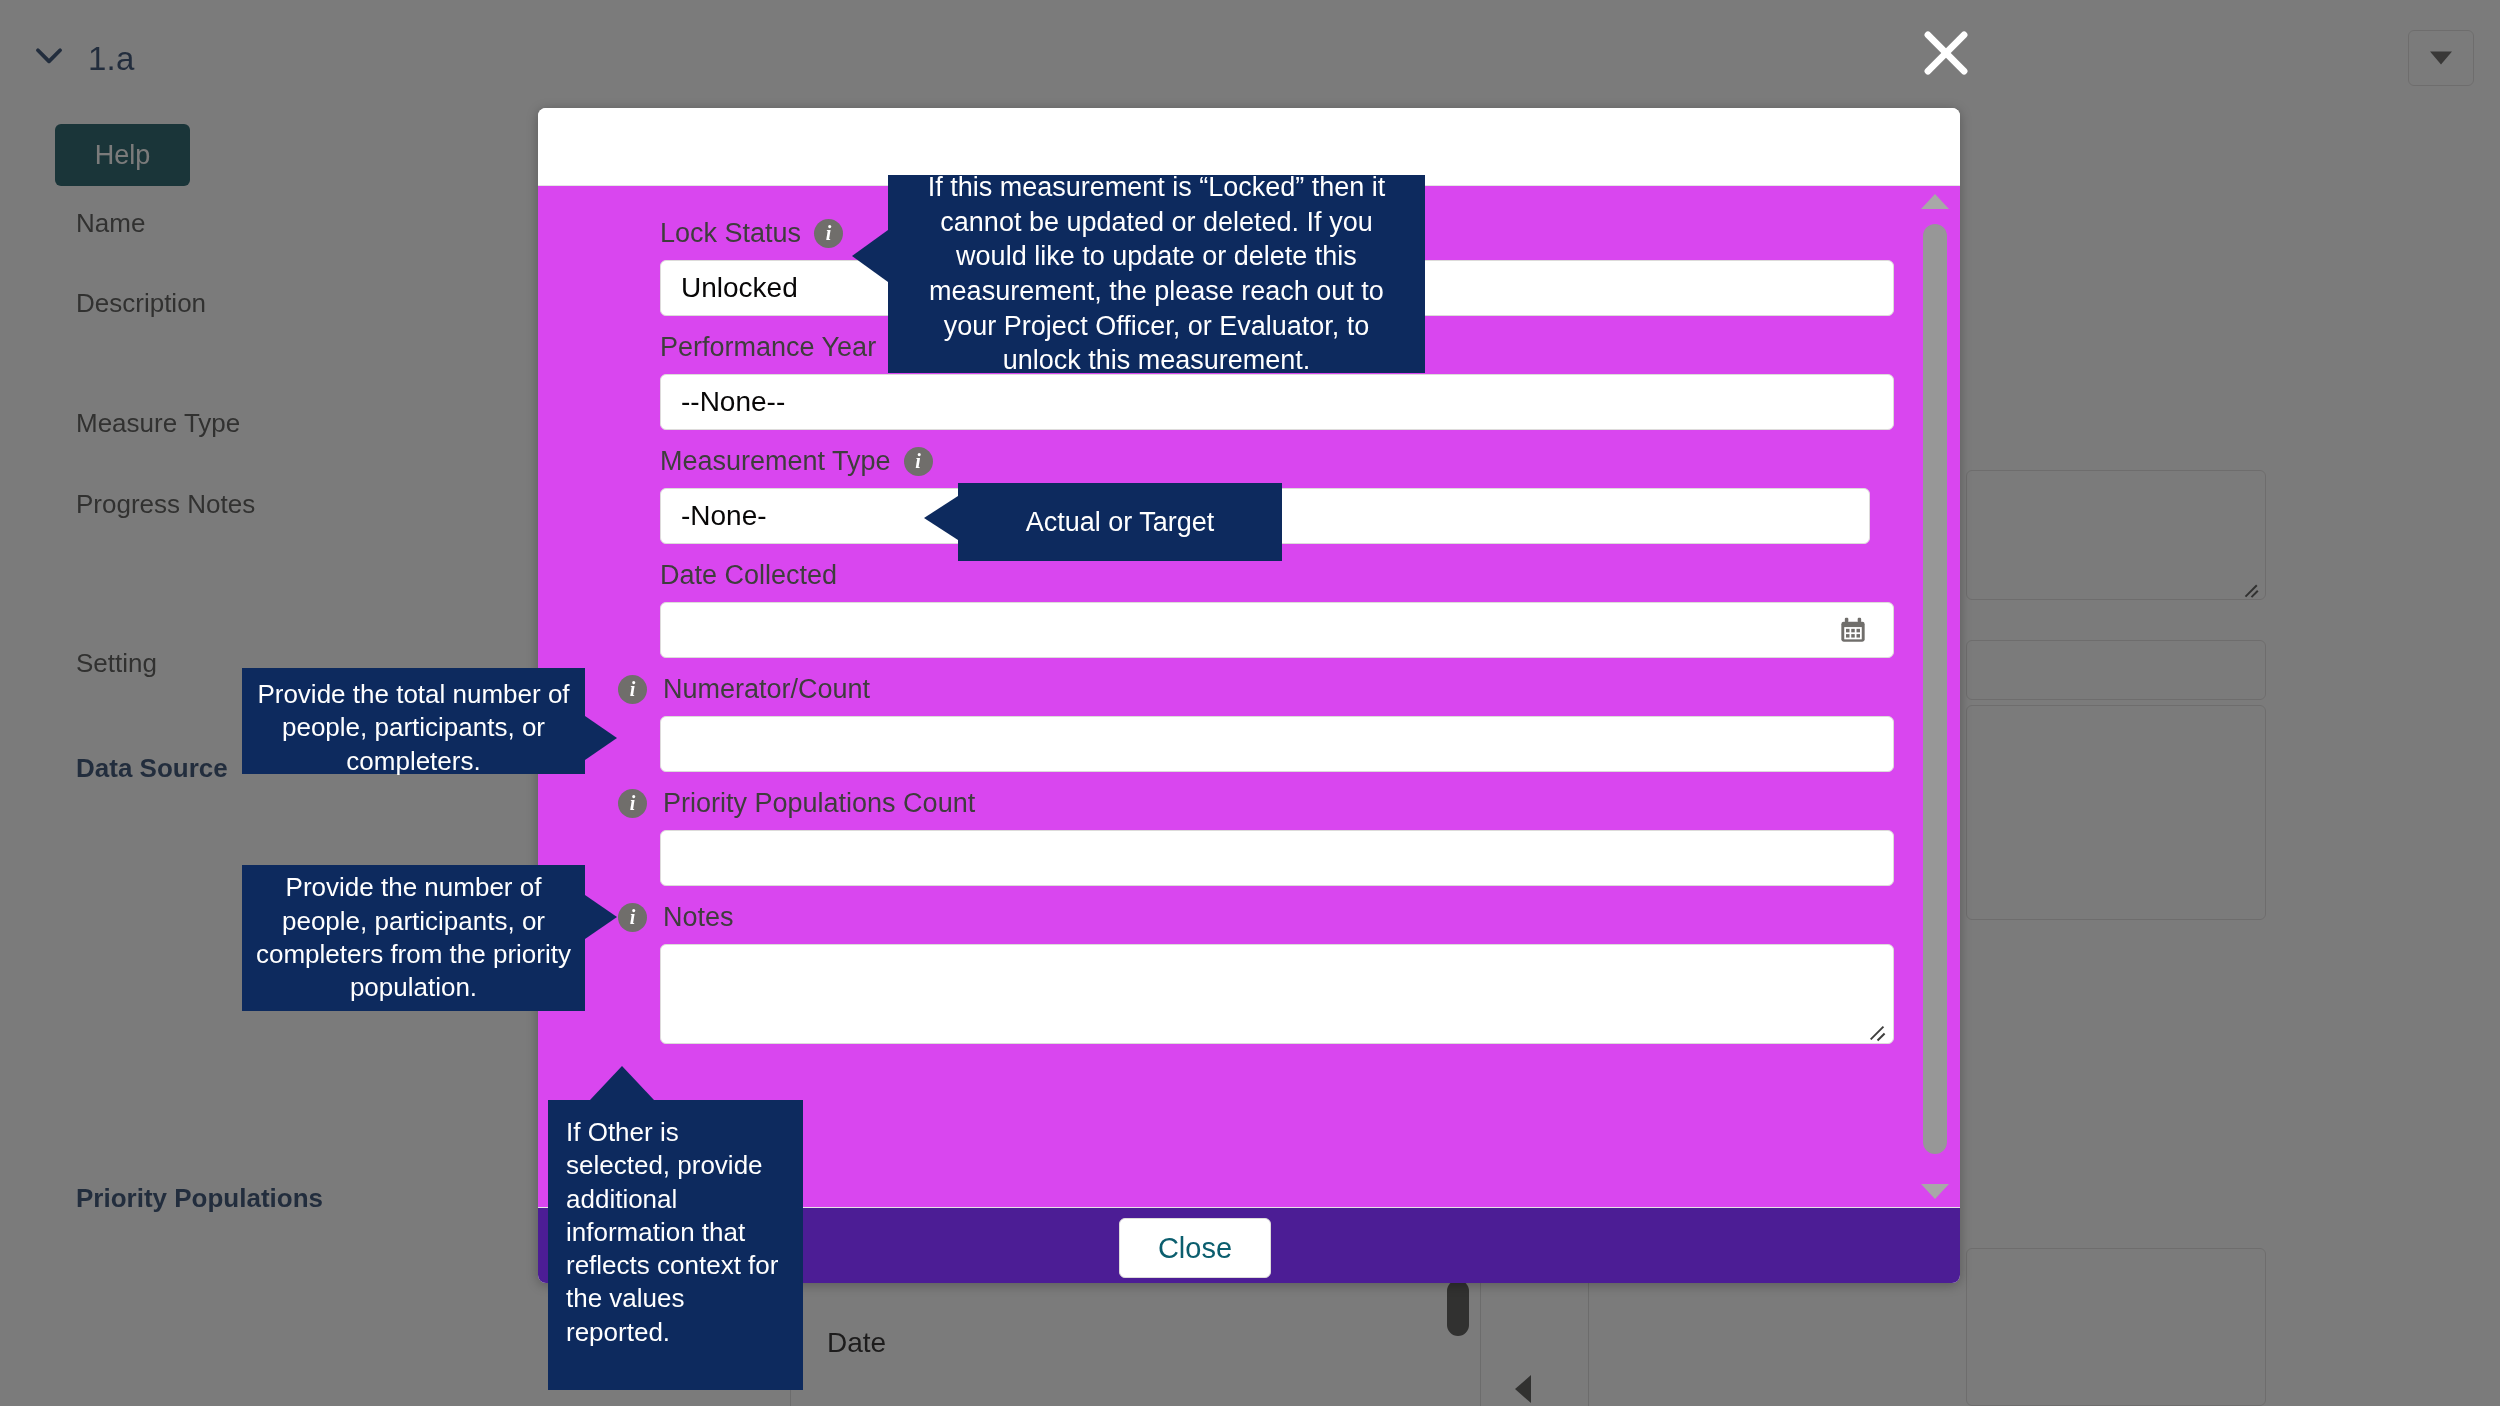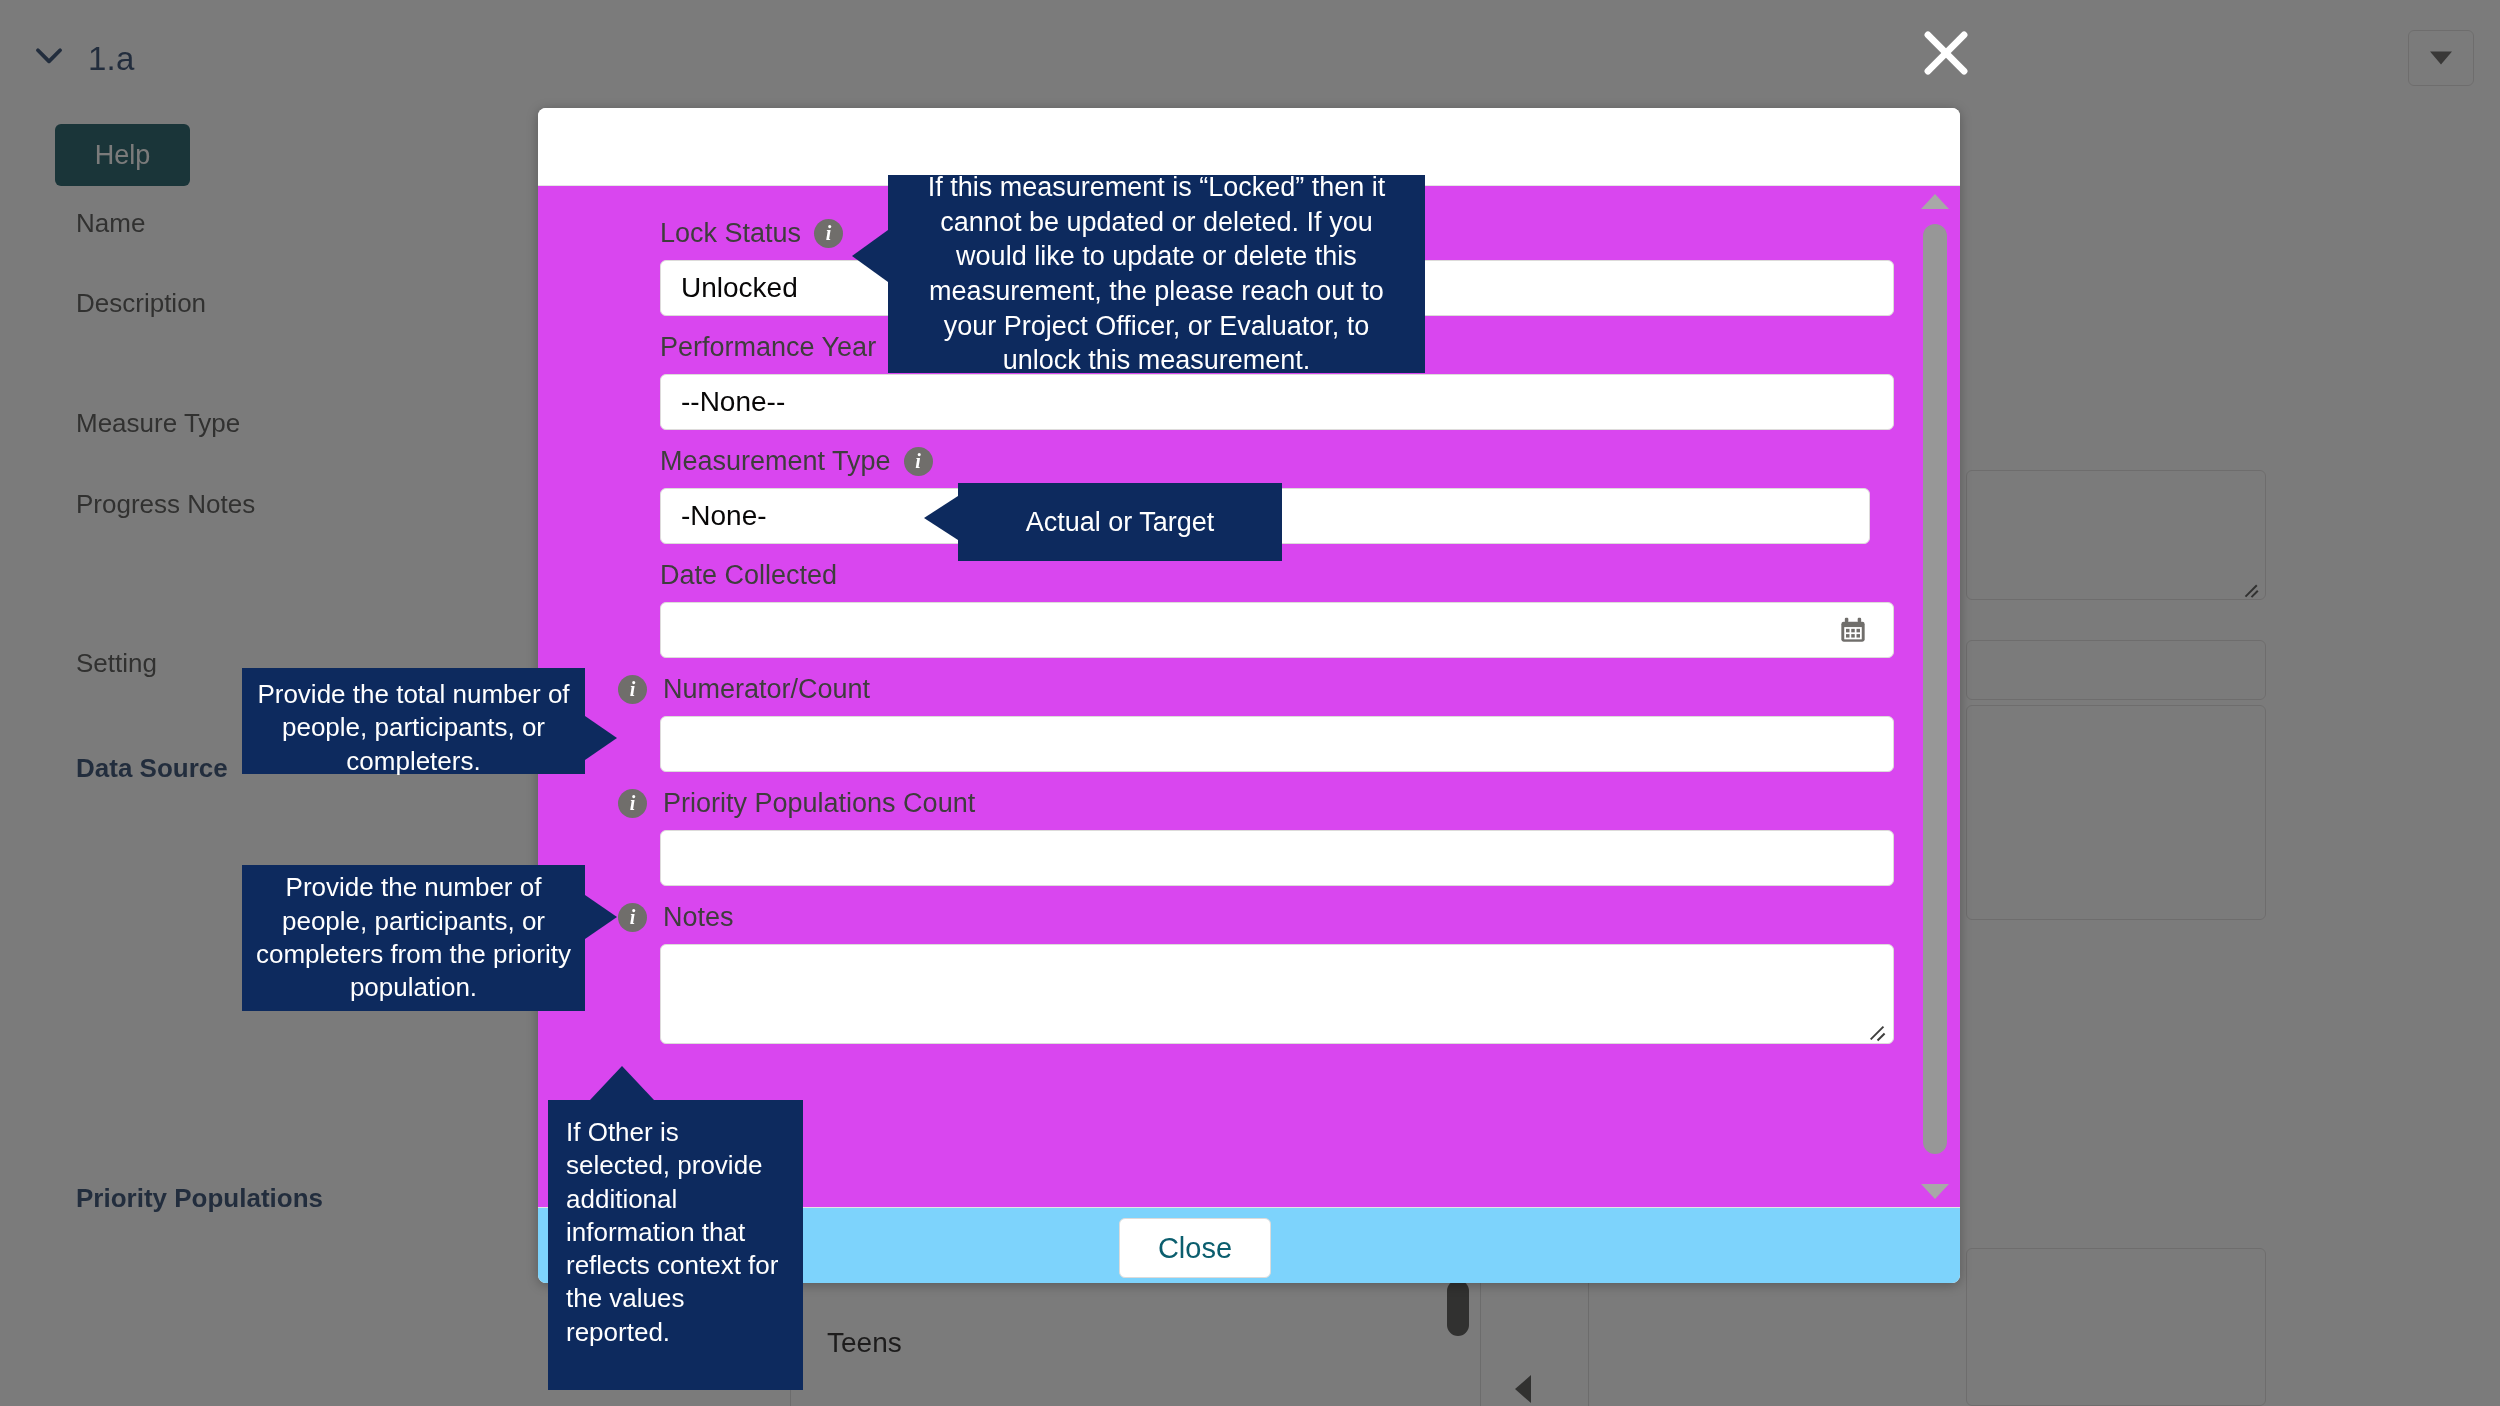--- a/index.html
+++ b/index.html
@@ -135,21 +135,21 @@
     position: relative;
     height: 1021px;
     background: #d946ef;
     padding: 24px 0 0 0;
     overflow: hidden;
   }
   #modal-footer {
     position: relative;
     height: 76px;
     border-top: 1px solid #e5e5e5;
-    background: #7dd3fc;
+    background: #4c1d95;
   }
   #close-button {
     position: absolute; left: 581px; top: 10px;
     width: 152px; height: 60px;
     background: #ffffff; color: #0b5e6e;
     border: 1px solid #dddbda; border-radius: 6px;
     font-size: 29px; font-family: "Liberation Sans", sans-serif;
     cursor: pointer;
   }
 
@@ -349,21 +349,21 @@
     <span class="bg-textarea-grip"></span>
   </div>
   <div class="bg-input" style="left:1966px; top:640px; width:300px; height:60px;"></div>
   <div class="bg-input" style="left:1966px; top:705px; width:300px; height:215px;"></div>
   <div class="bg-input" style="left:1966px; top:1248px; width:300px; height:158px;"></div>
 
   <div class="bg-col-divider" style="left:790px;  top:1278px; height:128px;"></div>
   <div class="bg-col-divider" style="left:1480px; top:1278px; height:128px;"></div>
   <div class="bg-col-divider" style="left:1588px; top:1278px; height:128px;"></div>
 
-  <div class="bg-teens">Teens</div>
+  <div class="bg-teens">Date</div>
   <div class="bg-vscroll-thumb"></div>
   <div class="bg-left-arrow"></div>
 
   <div class="bg-dropdown-btn">
     <span class="caret"></span>
   </div>
 </div>
 
 <div id="dim-overlay"></div>
 

